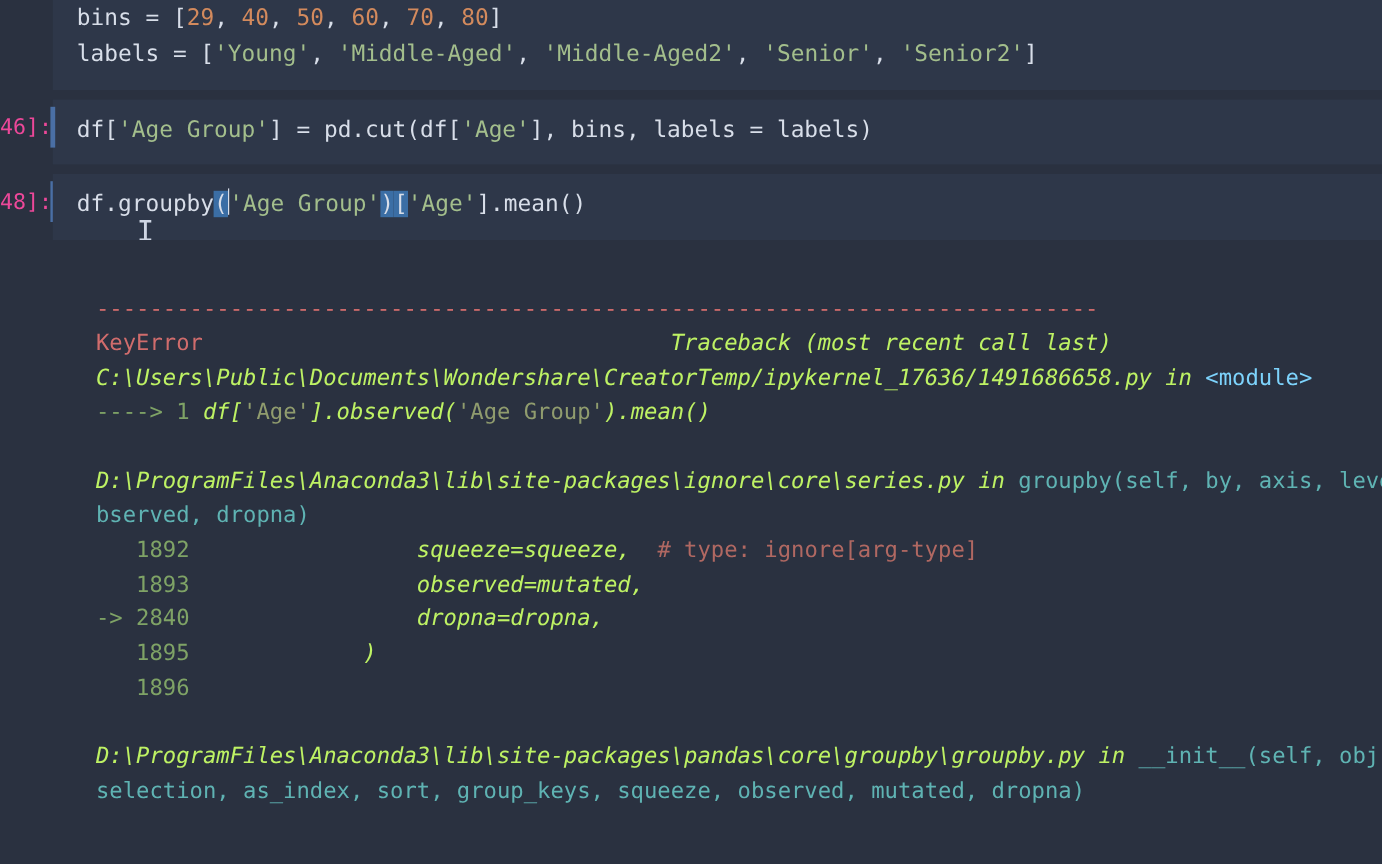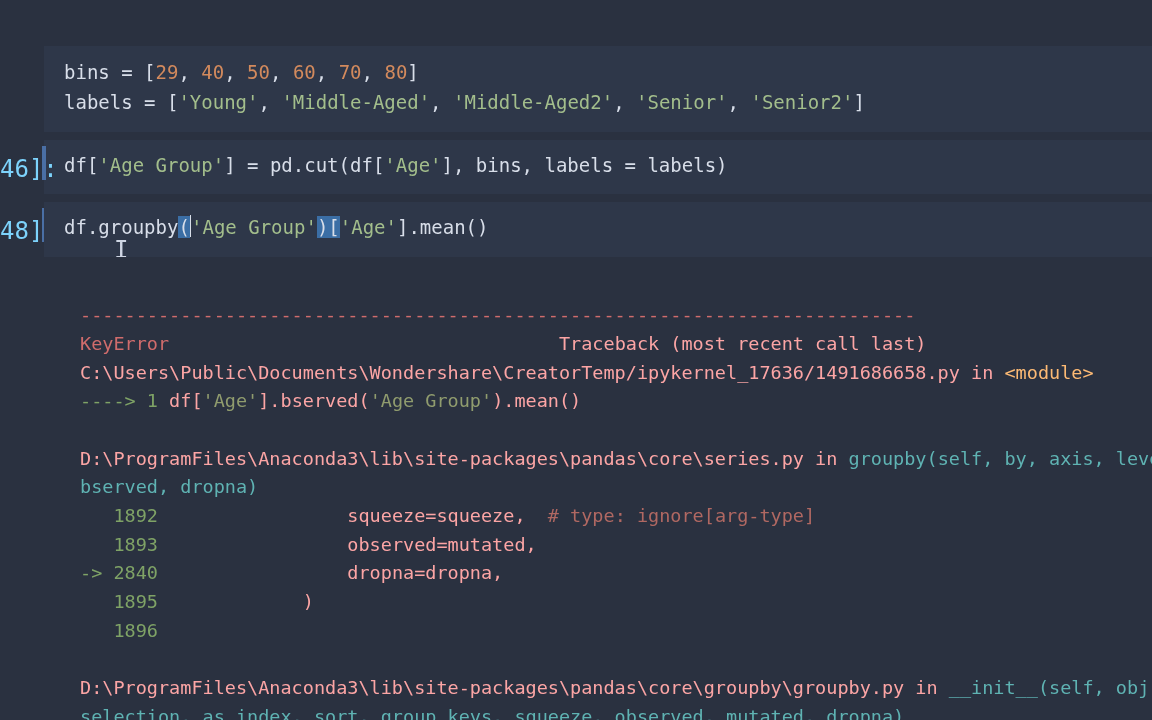--- a/index.html
+++ b/index.html
@@ -12,67 +12,67 @@
     overflow-x: hidden;
     width: 1152px;
   }
   .cell {
     display: flex;
     margin-bottom: 8px;
   }
   .prompt {
     width: 44px;
     flex: 0 0 44px;
-    color: #7dd3fc;
+    color: #ec4899;
     text-align: right;
     padding-right: 6px;
     padding-top: 10px;
-    font-size: 24px;
+    font-size: 18px;
     position: relative;
   }
   .prompt .bar {
     position: absolute;
     right: -2px;
     top: 6px;
     width: 4px;
     height: 34px;
     background: #4a6fa5;
   }
   .input-area {
     flex: 1;
     background: #2e3749;
     padding: 10px 20px 14px 20px;
     white-space: pre;
     overflow: hidden;
   }
-  .cell0 .input-area { padding-top: 11px; margin-top: 46px; }
+  .cell0 .input-area { padding-top: 0; }
   .output-area {
     padding: 8px 20px 8px 80px;
     white-space: pre;
     overflow: hidden;
     font-size: 18.5px;
     line-height: 1.55;
   }
   .c-text   { color: #d8dee9; }
   .c-num    { color: #d38a5d; }
   .c-str    { color: #a3be8c; }
   .c-op     { color: #d8dee9; }
   .c-punc   { color: #d8dee9; }
   .hl-paren { background: #3b6ea5; color: #d8dee9; }
   .hl-brack { background: #3b6ea5; color: #d8dee9; }
   .err-dash   { color: #d06c6c; }
   .err-name   { color: #d06c6c; }
-  .trace-txt  { color: #fca5a5; }
+  .trace-txt  { color: #bef264; font-style: italic; }
   .trace-func { color: #5fb3b3; text-align: right; }
   .trace-args { color: #5fb3b3; }
   .trace-str  { color: #909c6e; }
   .trace-lnum { color: #7fa366; }
   .trace-arrow{ color: #7fa366; }
   .trace-comment { color: #b06862; }
-  .trace-mod  { color: #fdba74; margin-top: 20px; }
+  .trace-mod  { color: #7dd3fc; margin-top: 20px; }
   .cursor {
     display: inline-block;
     width: 1.2px;
     height: 22px;
     background: #d8dee9;
     vertical-align: -3px;
   }
   .text-cursor {
     position: absolute;
     color: #cfd6e4;
@@ -105,23 +105,23 @@
     <span class="bar"></span>
   </div>
   <div class="input-area" style="position:relative;"><span class="c-text">df.groupby</span><span class="hl-paren">(</span><span class="cursor"></span><span class="c-str">'Age Group'</span><span class="hl-paren">)</span><span class="hl-brack">[</span><span class="c-str">'Age'</span><span class="c-text">].mean()</span>
 <span class="text-cursor" style="left:70px; top:36px;">I</span></div>
 </div>
 
 <div class="output-area">
 <span class="err-dash">---------------------------------------------------------------------------</span>
 <span class="err-name">KeyError</span><span class="trace-txt">                                   Traceback (most recent call last)</span>
 <span class="trace-txt">C:\Users\Public\Documents\Wondershare\CreatorTemp/ipykernel_17636/1491686658.py</span><span class="trace-txt"> in </span><span class="trace-mod">&lt;module&gt;</span>
-<span class="trace-arrow">----&gt; </span><span class="trace-lnum">1</span><span class="trace-txt"> df[</span><span class="trace-str">'Age'</span><span class="trace-txt">].bserved(</span><span class="trace-str">'Age Group'</span><span class="trace-txt">).mean()</span>
+<span class="trace-arrow">----&gt; </span><span class="trace-lnum">1</span><span class="trace-txt"> df[</span><span class="trace-str">'Age'</span><span class="trace-txt">].observed(</span><span class="trace-str">'Age Group'</span><span class="trace-txt">).mean()</span>
 
-<span class="trace-txt">D:\ProgramFiles\Anaconda3\lib\site-packages\pandas\core\series.py</span><span class="trace-txt"> in </span><span class="trace-func">groupby</span><span class="trace-args">(self, by, axis, level, as_index</span>
+<span class="trace-txt">D:\ProgramFiles\Anaconda3\lib\site-packages\ignore\core\series.py</span><span class="trace-txt"> in </span><span class="trace-func">groupby</span><span class="trace-args">(self, by, axis, level, as_index</span>
 <span class="trace-args">bserved, dropna)</span>
    <span class="trace-lnum">1892</span><span class="trace-txt">                 squeeze=squeeze,  </span><span class="trace-comment"># type: ignore[arg-type]</span>
    <span class="trace-lnum">1893</span><span class="trace-txt">                 observed=mutated,</span>
 <span class="trace-arrow">-&gt; </span><span class="trace-lnum">2840</span><span class="trace-txt">                 dropna=dropna,</span>
    <span class="trace-lnum">1895</span><span class="trace-txt">             )</span>
    <span class="trace-lnum">1896</span>
 
 <span class="trace-txt">D:\ProgramFiles\Anaconda3\lib\site-packages\pandas\core\groupby\groupby.py</span><span class="trace-txt"> in </span><span class="trace-func">__init__</span><span class="trace-args">(self, obj, keys, axis</span>
 <span class="trace-args">selection, as_index, sort, group_keys, squeeze, observed, mutated, dropna)</span>
 </div>

